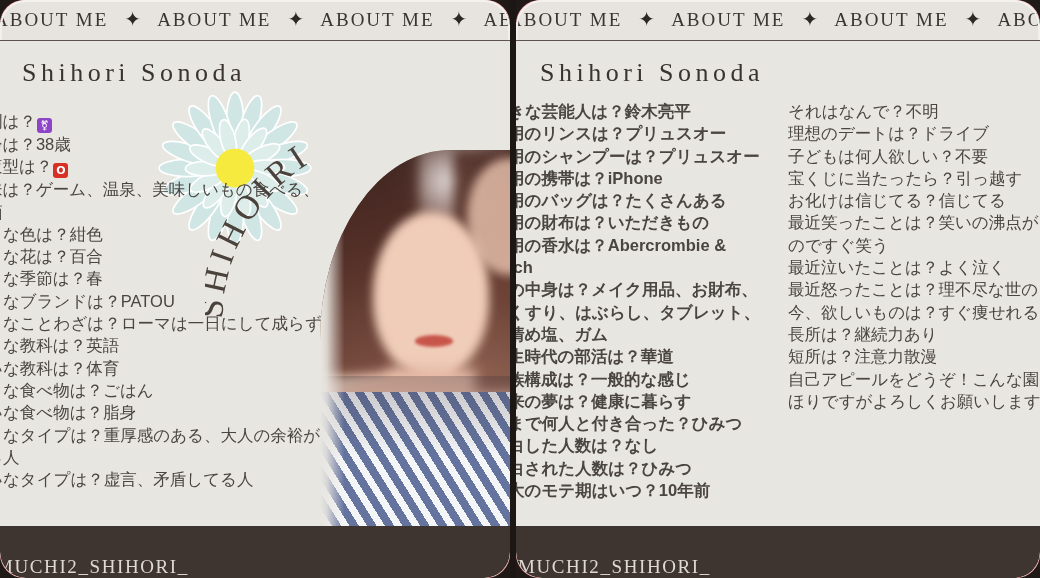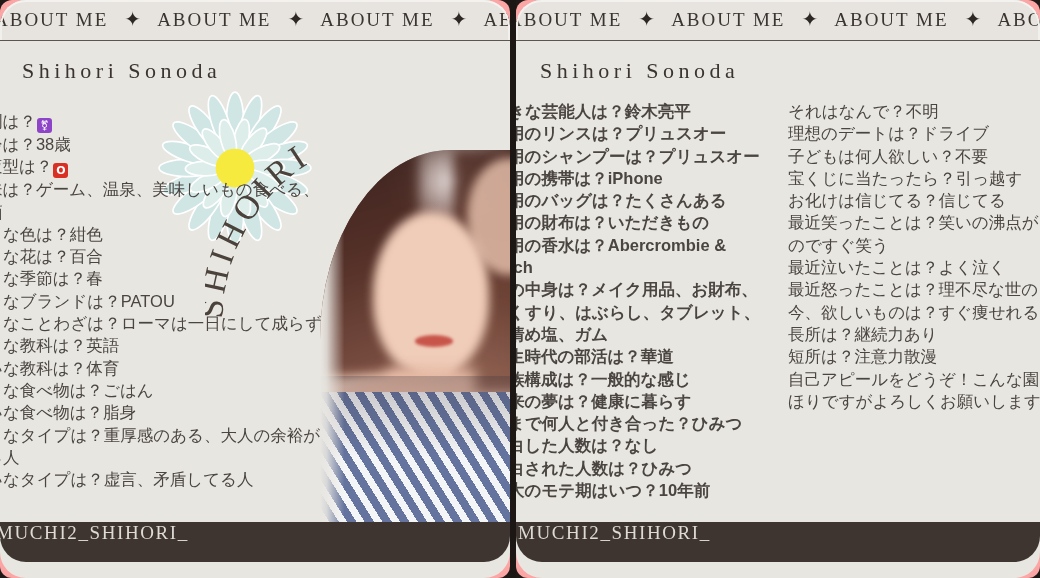--- a/index.html
+++ b/index.html
@@ -21,21 +21,21 @@
     display: flex;
     background: #1f1a17;
   }
 
   
   .panel {
     position: relative;
     height: 578px;
     overflow: hidden;
     background: #fca5a5;
-    border-radius: 12px;
+    border-radius: 24px;
   }
   .panel-left  { width: 510px; }
   .panel-gap   { width: 6px; background: #1c1714; height: 578px; }
   .panel-right { width: 524px; }
 
   .panel-inner {
     position: absolute;
     inset: 0;
     background: #e8e6e1;
     border-radius: 26px;
@@ -90,21 +90,21 @@
     z-index: 6;
     box-sizing: border-box;
   }
 
   
   .page-title {
     position: absolute;
     top: 58px;
     left: 22px;
     font-family: "Liberation Serif", serif;
-    font-size: 22px;
+    font-size: 26px;
     letter-spacing: 4.5px;
     color: #3a342f;
     z-index: 4;
   }
   .panel-right .page-title { left: 24px; }
 
   
   .photo {
     position: absolute;
     top: 150px;
@@ -288,27 +288,27 @@
     text-align: center;
     color: #fff;
     font-family: "DejaVu Sans", sans-serif;
   }
   .emj-gender { background: #8e44c7; }
   .emj-blood  { background: #d93025; font-weight: bold; font-size: 11px; }
 
   
   .footer {
     position: absolute;
-    left: 0; right: 0; bottom: 16px;
-    height: 40px;
+    left: 0; right: 0; bottom: 0;
+    height: 52px;
     background: #3e3531;
     border-bottom-left-radius: 26px;
     border-bottom-right-radius: 26px;
     display: flex;
-    align-items: flex-start;
+    align-items: flex-end;
     z-index: 8;
   }
   .footer-text {
     font-family: "Liberation Serif", serif;
     font-size: 19px;
     letter-spacing: 1.6px;
     color: #dedad4;
     margin-left: -4px;
   }
   .panel-right .footer-text { margin-left: 2px; }

